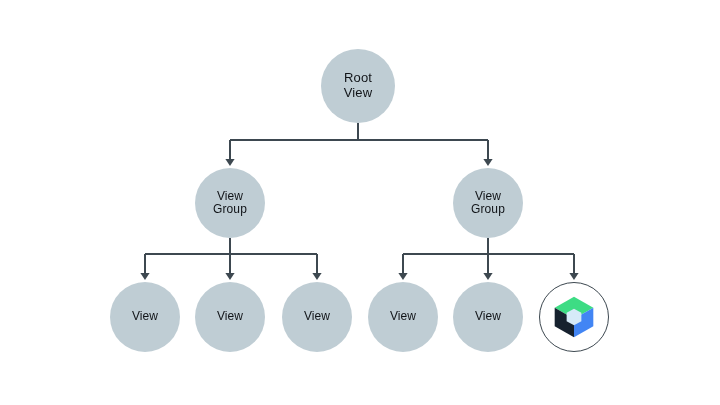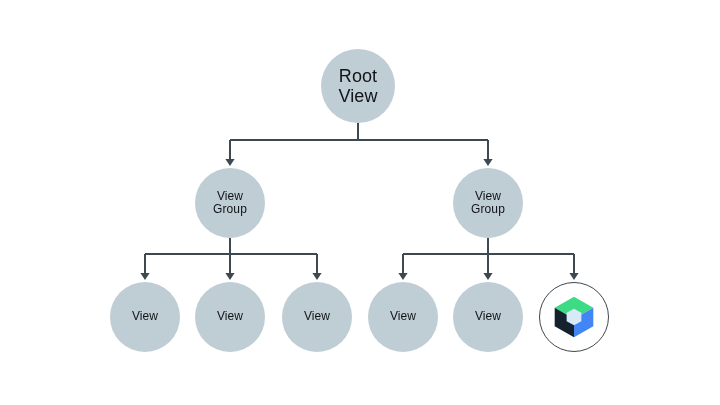--- a/index.html
+++ b/index.html
@@ -80,21 +80,21 @@
       <line x1="403" y1="254" x2="574" y2="254" stroke="#3d4850" stroke-width="1.6" shape-rendering="crispEdges"></line>
       <line x1="403" y1="254" x2="403" y2="273" stroke="#3d4850" stroke-width="1.6" shape-rendering="crispEdges"></line>
       <path d="M 398.4 273 L 407.6 273 L 403 280 Z" fill="#3d4850"></path>
       <line x1="488" y1="254" x2="488" y2="273" stroke="#3d4850" stroke-width="1.6" shape-rendering="crispEdges"></line>
       <path d="M 483.4 273 L 492.6 273 L 488 280 Z" fill="#3d4850"></path>
       <line x1="574" y1="254" x2="574" y2="273" stroke="#3d4850" stroke-width="1.6" shape-rendering="crispEdges"></line>
       <path d="M 569.4 273 L 578.6 273 L 574 280 Z" fill="#3d4850"></path>
     </svg>
 
   <div id="nodes">
-      <div class="node filled" style="left: 321px; top: 49px; width: 74px; height: 74px; font-size: 18px;"><span class="node-label">Root
+      <div class="node filled" style="left: 321px; top: 49px; width: 74px; height: 74px; font-size: 13px;"><span class="node-label">Root
 View</span></div>
       <div class="node filled" style="left: 195px; top: 168px; width: 70px; height: 70px; font-size: 12px;"><span class="node-label">View
 Group</span></div>
       <div class="node filled" style="left: 453px; top: 168px; width: 70px; height: 70px; font-size: 12px;"><span class="node-label">View
 Group</span></div>
       <div class="node filled" style="left: 110px; top: 282px; width: 70px; height: 70px; font-size: 12px;"><span class="node-label">View</span></div>
       <div class="node filled" style="left: 195px; top: 282px; width: 70px; height: 70px; font-size: 12px;"><span class="node-label">View</span></div>
       <div class="node filled" style="left: 282px; top: 282px; width: 70px; height: 70px; font-size: 12px;"><span class="node-label">View</span></div>
       <div class="node filled" style="left: 368px; top: 282px; width: 70px; height: 70px; font-size: 12px;"><span class="node-label">View</span></div>
       <div class="node filled" style="left: 453px; top: 282px; width: 70px; height: 70px; font-size: 12px;"><span class="node-label">View</span></div>

